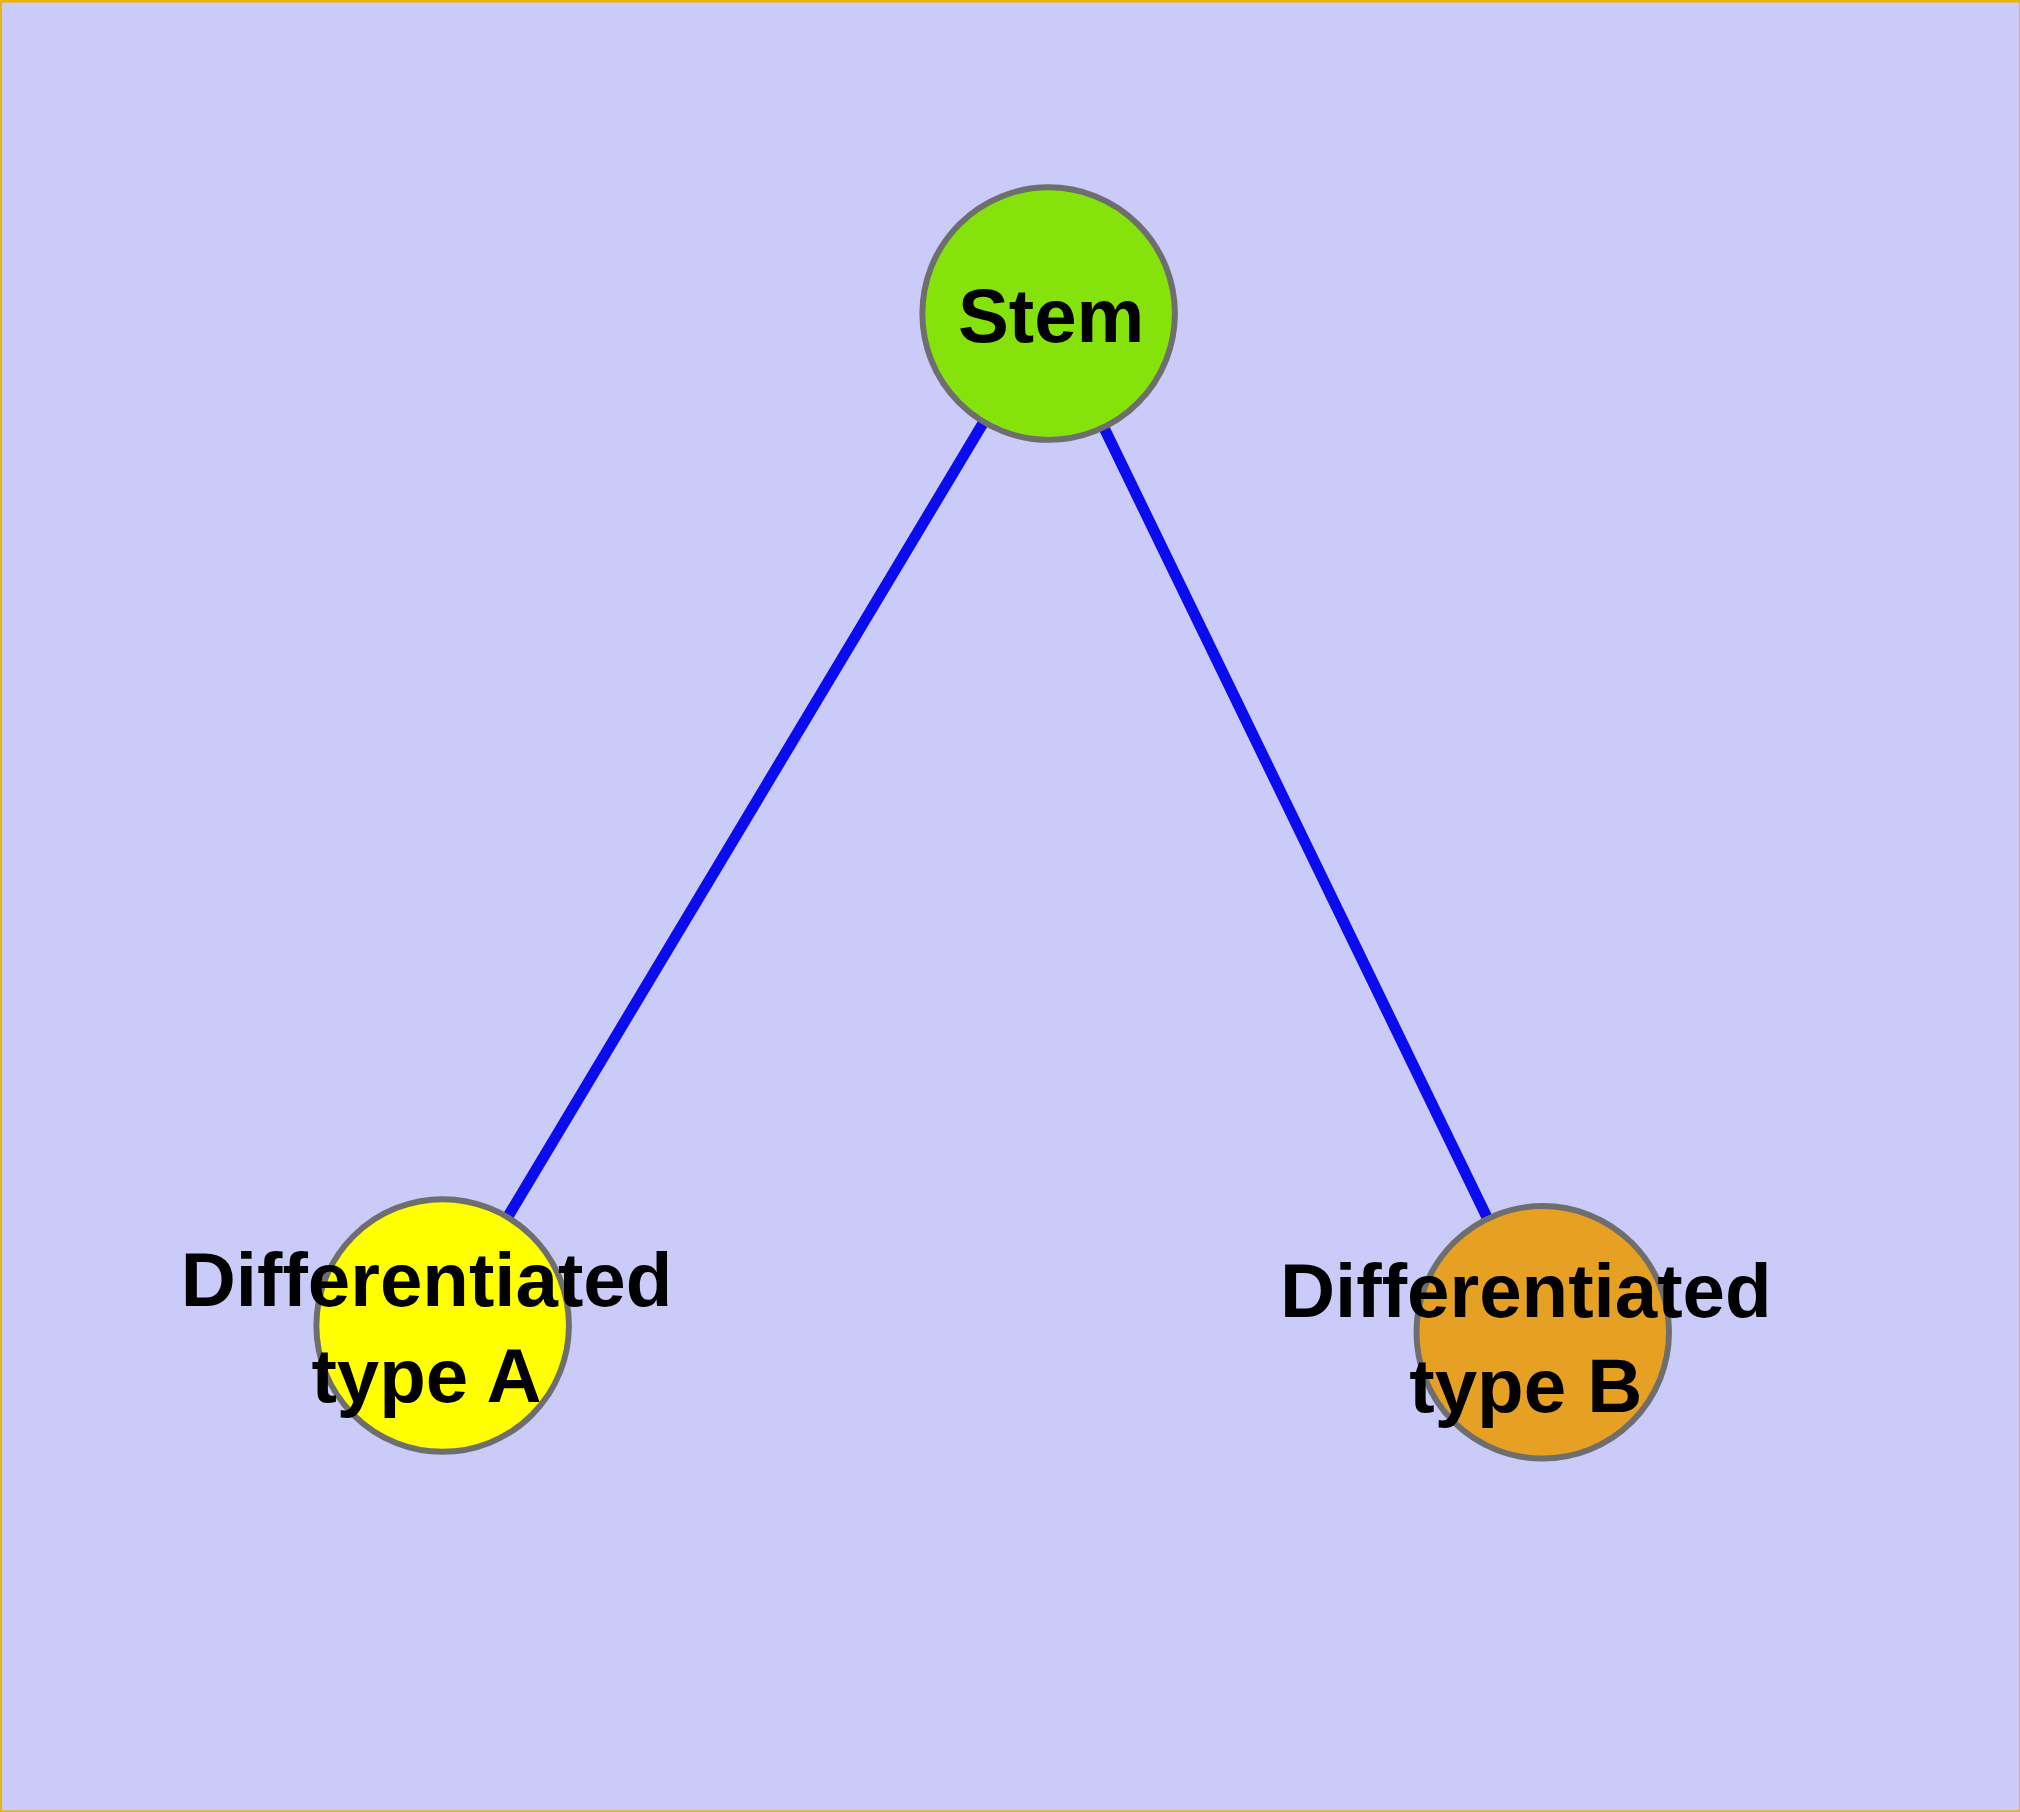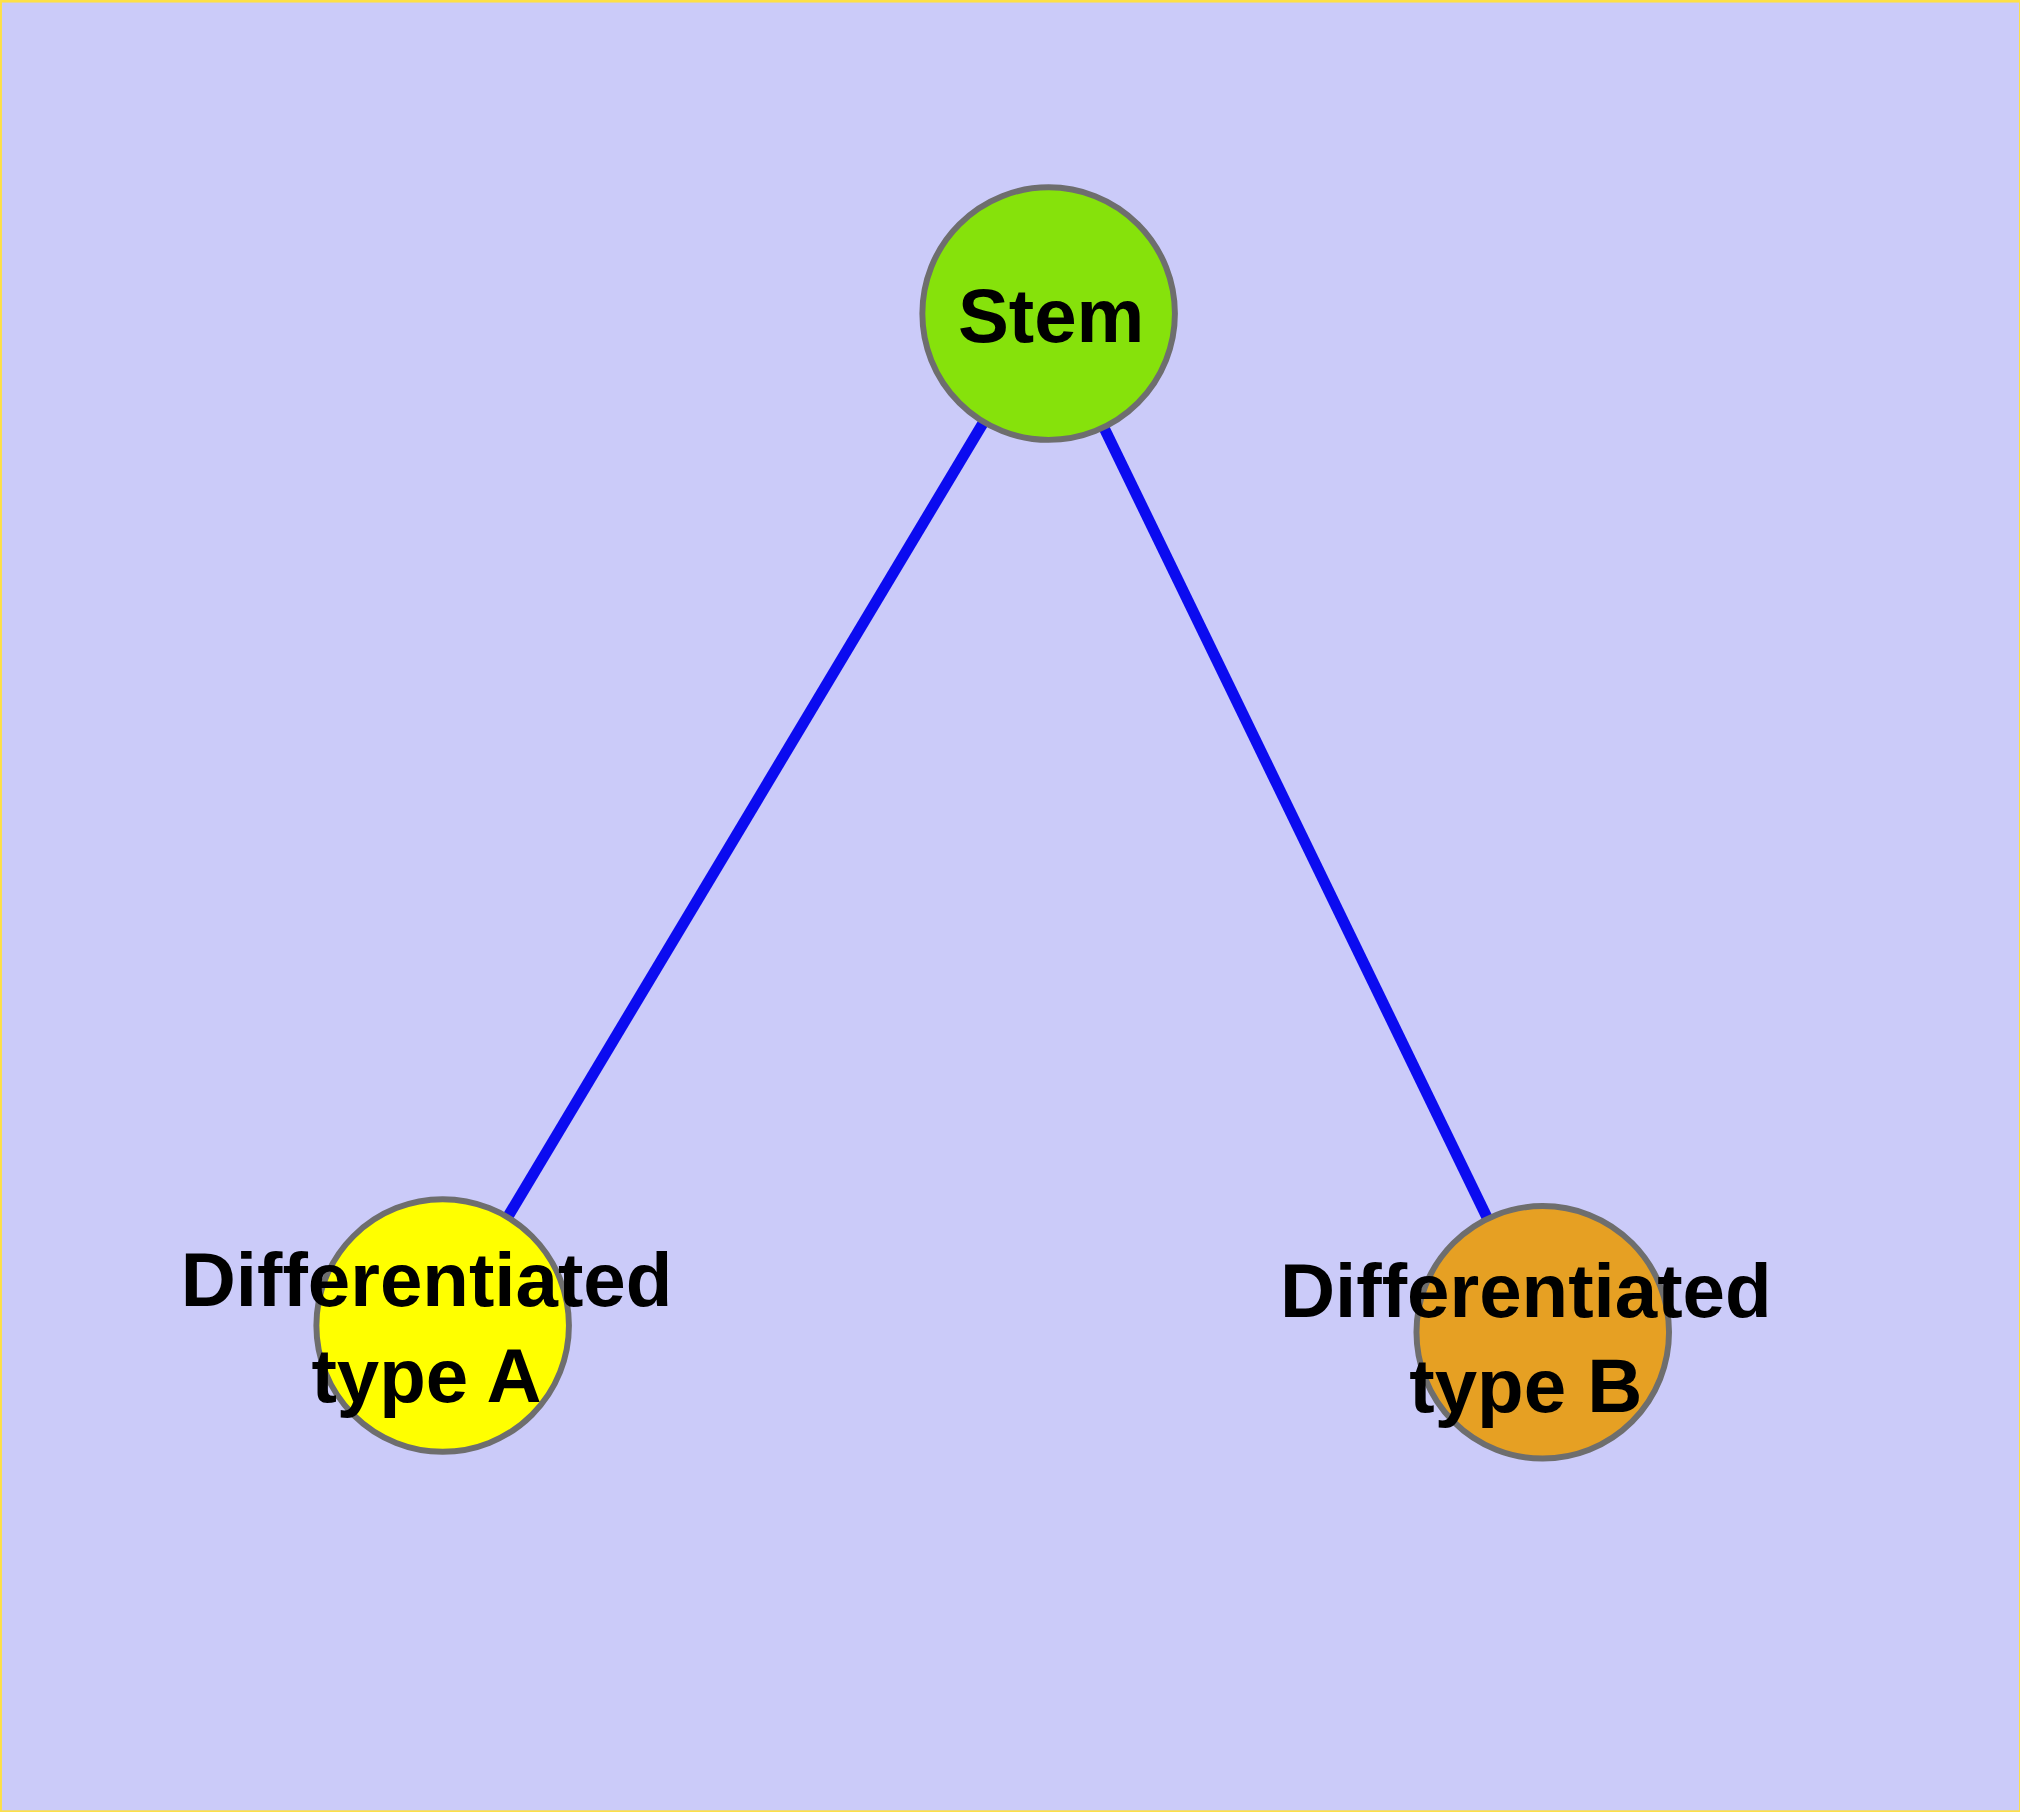--- a/index.html
+++ b/index.html
@@ -5,21 +5,21 @@
   html, body {
     margin: 0;
     padding: 0;
     background: #ffffff;
     font-family: "Liberation Sans", sans-serif;
   }
   .stage {
     position: relative;
     width: 2021px;
     height: 1812px;
-    background: #fde047;
+    background: #eab308;
     overflow: hidden;
   }
   svg.graph {
     position: absolute;
     left: 0;
     top: 0;
     display: block;
   }
   text.node-label {
     font-family: "Liberation Sans", sans-serif;

